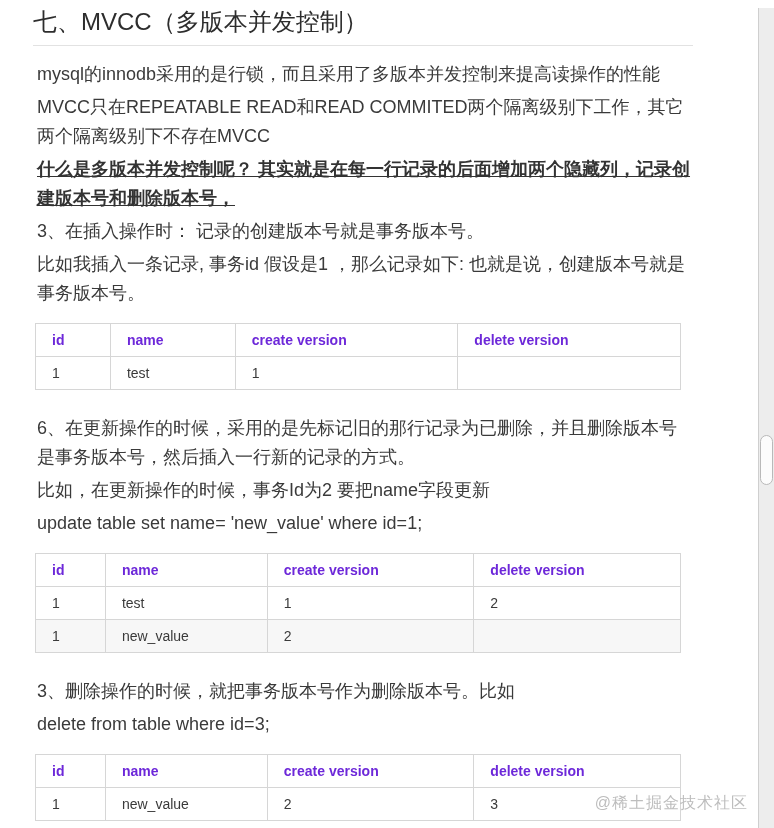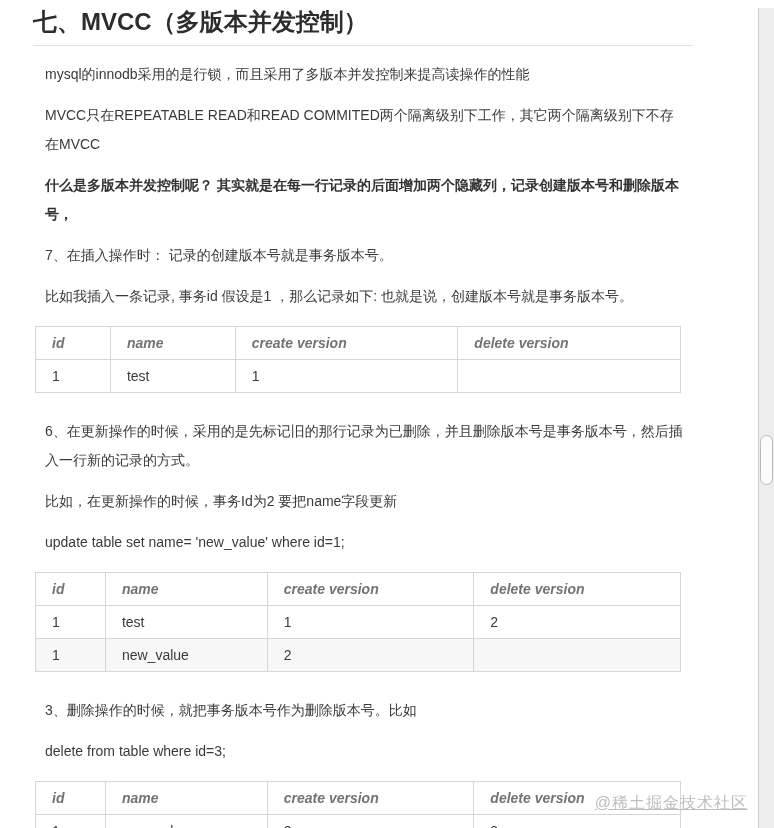--- a/index.html
+++ b/index.html
@@ -17,60 +17,59 @@
     background: #ffffff;
   }
   .content {
     padding: 0 0 0 33px;
     width: 695px;
   }
   h1.page-title {
     margin-top: 8px;
     font-size: 24px;
     line-height: 28px;
-    font-weight: bold;
+    font-weight: normal;
     color: #2d2d2d;
     padding-bottom: 9px;
     border-bottom: 1px solid #e2e2e2;
     width: 660px;
   }
   .content p {
-    font-size: 14px;
+    font-size: 18px;
     line-height: 29px;
     color: #3a3a3a;
-    margin: 12px;
+    margin: 4px;
     max-width: 658px;
   }
   .content p.first { margin-top: 14px; }
-  .content p.bold { font-weight: bold; color: #333333; }
+  .content p.bold { font-weight: bold; color: #333333; text-decoration: underline; }
   table.doc-table {
     border-collapse: collapse;
     width: 646px;
     margin: 15px 0 24px 2px;
     font-size: 14px;
     color: #3a3a3a;
     border: 1px solid #c9c9c9;
   }
   table.doc-table th, table.doc-table td {
     border: 1px solid #d6d6d6;
     text-align: left;
     padding: 7px 16px;
     height: 32px;
     line-height: 18px;
   }
-  table.doc-table th { font-weight: bold; color: #737373; font-style: italic; }
+  table.doc-table th { font-weight: bold; color: #6d28d9; }
   table.doc-table tbody tr:nth-child(even) td { background: #f7f7f7; }
   .watermark {
     position: absolute;
     top: 785px;
     right: 26px;
     font-size: 16px;
     color: #bdbdbd;
     letter-spacing: 1px;
-    text-decoration: underline;
   }
   .scrollbar-track {
     position: absolute;
     top: 0;
     right: 0;
     width: 16px;
     height: 828px;
     background: #ededed;
     border-left: 1px solid #cfcfcf;
   }
@@ -89,21 +88,21 @@
 <body>
 
 <div class="page">
   <div class="content">
 
     <h1 class="page-title">七、MVCC（多版本并发控制）</h1>
 
     <p class="first">mysql的innodb采用的是行锁，而且采用了多版本并发控制来提高读操作的性能</p>
     <p>MVCC只在REPEATABLE READ和READ COMMITED两个隔离级别下工作，其它两个隔离级别下不存在MVCC</p>
     <p class="bold">什么是多版本并发控制呢？ 其实就是在每一行记录的后面增加两个隐藏列，记录创建版本号和删除版本号，</p>
-    <p>7、在插入操作时： 记录的创建版本号就是事务版本号。</p>
+    <p>3、在插入操作时： 记录的创建版本号就是事务版本号。</p>
     <p>比如我插入一条记录, 事务id 假设是1 ，那么记录如下: 也就是说，创建版本号就是事务版本号。</p>
 
     <table class="doc-table">
       <colgroup>
           <col style="width:75px">
           <col style="width:125px">
           <col style="width:223px">
           <col style="width:223px">
         </colgroup>
       <thead>

